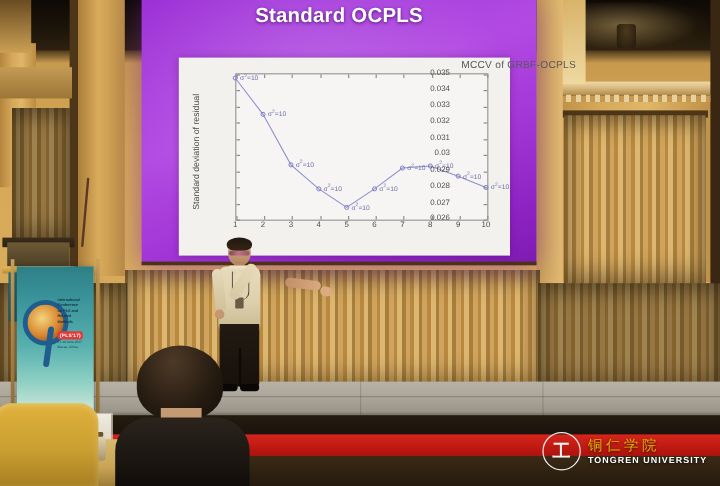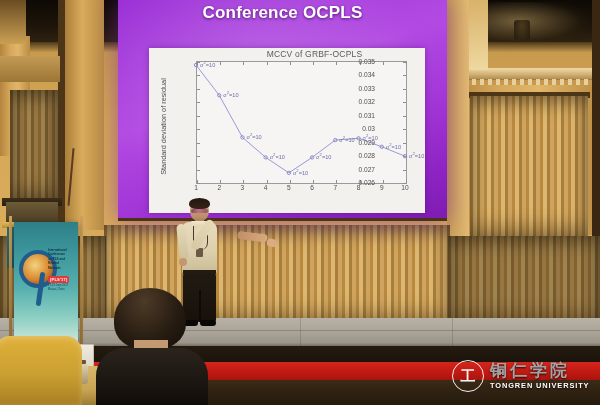--- a/index.html
+++ b/index.html
@@ -50,21 +50,21 @@
     color:#fff;line-height:1.05;}
   #slideTitle .l1{font-size:17px;font-weight:bold;letter-spacing:.2px;
     text-shadow:0 1px 3px rgba(60,0,90,.8);}
   #slideTitle .l2{font-size:15.5px;font-weight:400;margin-top:1px;
     text-shadow:0 1px 3px rgba(60,0,90,.8);}
 
   
   #figure{position:absolute;left:31px;top:48px;width:276px;height:165px;
     background:#f2f1ee;box-shadow:0 0 6px rgba(60,0,90,.35);}
   #figInner{position:absolute;inset:0;}
-  #figTitle{position:absolute;left:0;top:1px;width:331px;text-align:center;
+  #figTitle{position:absolute;left:0;top:1px;width:331px;text-align:right;
     font-size:8.5px;color:#5a5a5a;letter-spacing:.2px;}
   #plotbox{position:absolute;left:47px;top:13px;width:209px;height:121px;
     border:1px solid #9a9a9a;background:#f6f5f3;}
   #plotbox .tick-x{position:absolute;bottom:0;width:1px;height:3px;background:#8e8e8e;}
   #plotbox .tick-xt{position:absolute;top:0;width:1px;height:3px;background:#8e8e8e;}
   #plotbox .tick-y{position:absolute;left:0;width:3px;height:1px;background:#8e8e8e;}
   #plotbox .tick-yr{position:absolute;right:0;width:3px;height:1px;background:#8e8e8e;}
   .ylab{position:absolute;right:50px;transform:translateY(-50%);
     font-size:6.6px;color:#4e4e4e;white-space:nowrap;text-align:right;width:44px;}
   .xlab{position:absolute;top:136px;transform:translateX(-50%);
@@ -180,21 +180,21 @@
   .bottle .cap{position:absolute;left:50%;transform:translateX(-50%);top:-4px;
     width:60%;height:4px;background:#6a5530;border-radius:1px;}
 
   
   #watermark{position:absolute;left:452px;top:358px;width:142px;height:36px;
     display:flex;align-items:center;gap:6px;}
   #wmSeal{width:30px;height:30px;border-radius:50%;border:1.5px solid rgba(255,255,255,.92);
     display:flex;align-items:center;justify-content:center;
     color:rgba(255,255,255,.95);font-size:15px;font-weight:bold;}
   #wmText{display:flex;flex-direction:column;}
-  #wmCn{color:#a3a3a3;font-size:17px;font-weight:bold;letter-spacing:3px;line-height:1;
+  #wmCn{color:#eab308;font-size:12px;font-weight:normal;letter-spacing:3px;line-height:1;
     text-shadow:0 1px 2px rgba(0,0,0,.8);}
   #wmEn{color:#fff;font-size:7.4px;font-weight:bold;letter-spacing:.9px;margin-top:2px;
     text-shadow:0 1px 2px rgba(0,0,0,.8);}
 
   .cable{position:absolute;}
 </style>
 </head>
 <body>
 
 <div id="scene">
@@ -222,21 +222,21 @@
   <div class="doorframe" style="left:592px;top:0;width:8px;height:240px;background:#3a2713;"></div>
 
   <div class="curtain" style="left:104px;top:225px;width:346px;height:98px;"></div>
   <div class="curtain dim" style="left:0px;top:236px;width:106px;height:88px;"></div>
   <div class="curtain dim" style="left:448px;top:236px;width:152px;height:88px;"></div>
 
   <div id="screen">
     <div id="screenGlow"></div>
 
     <div id="slideTitle">
-      <div class="l1">Conference OCPLS</div>
+      <div class="l1">Standard OCPLS</div>
     </div>
 
     <div id="figure">
       <div id="figInner">
         <div id="figTitle">MCCV of GRBF-OCPLS</div>
         <div id="yAxisName">Standard deviation of residual</div>
         <div id="plotbox">
             <div class="tick-y" style="top: 121px;"></div>
             <div class="tick-yr" style="top: 121px;"></div>
             <div class="tick-y" style="top: 107.556px;"></div>

